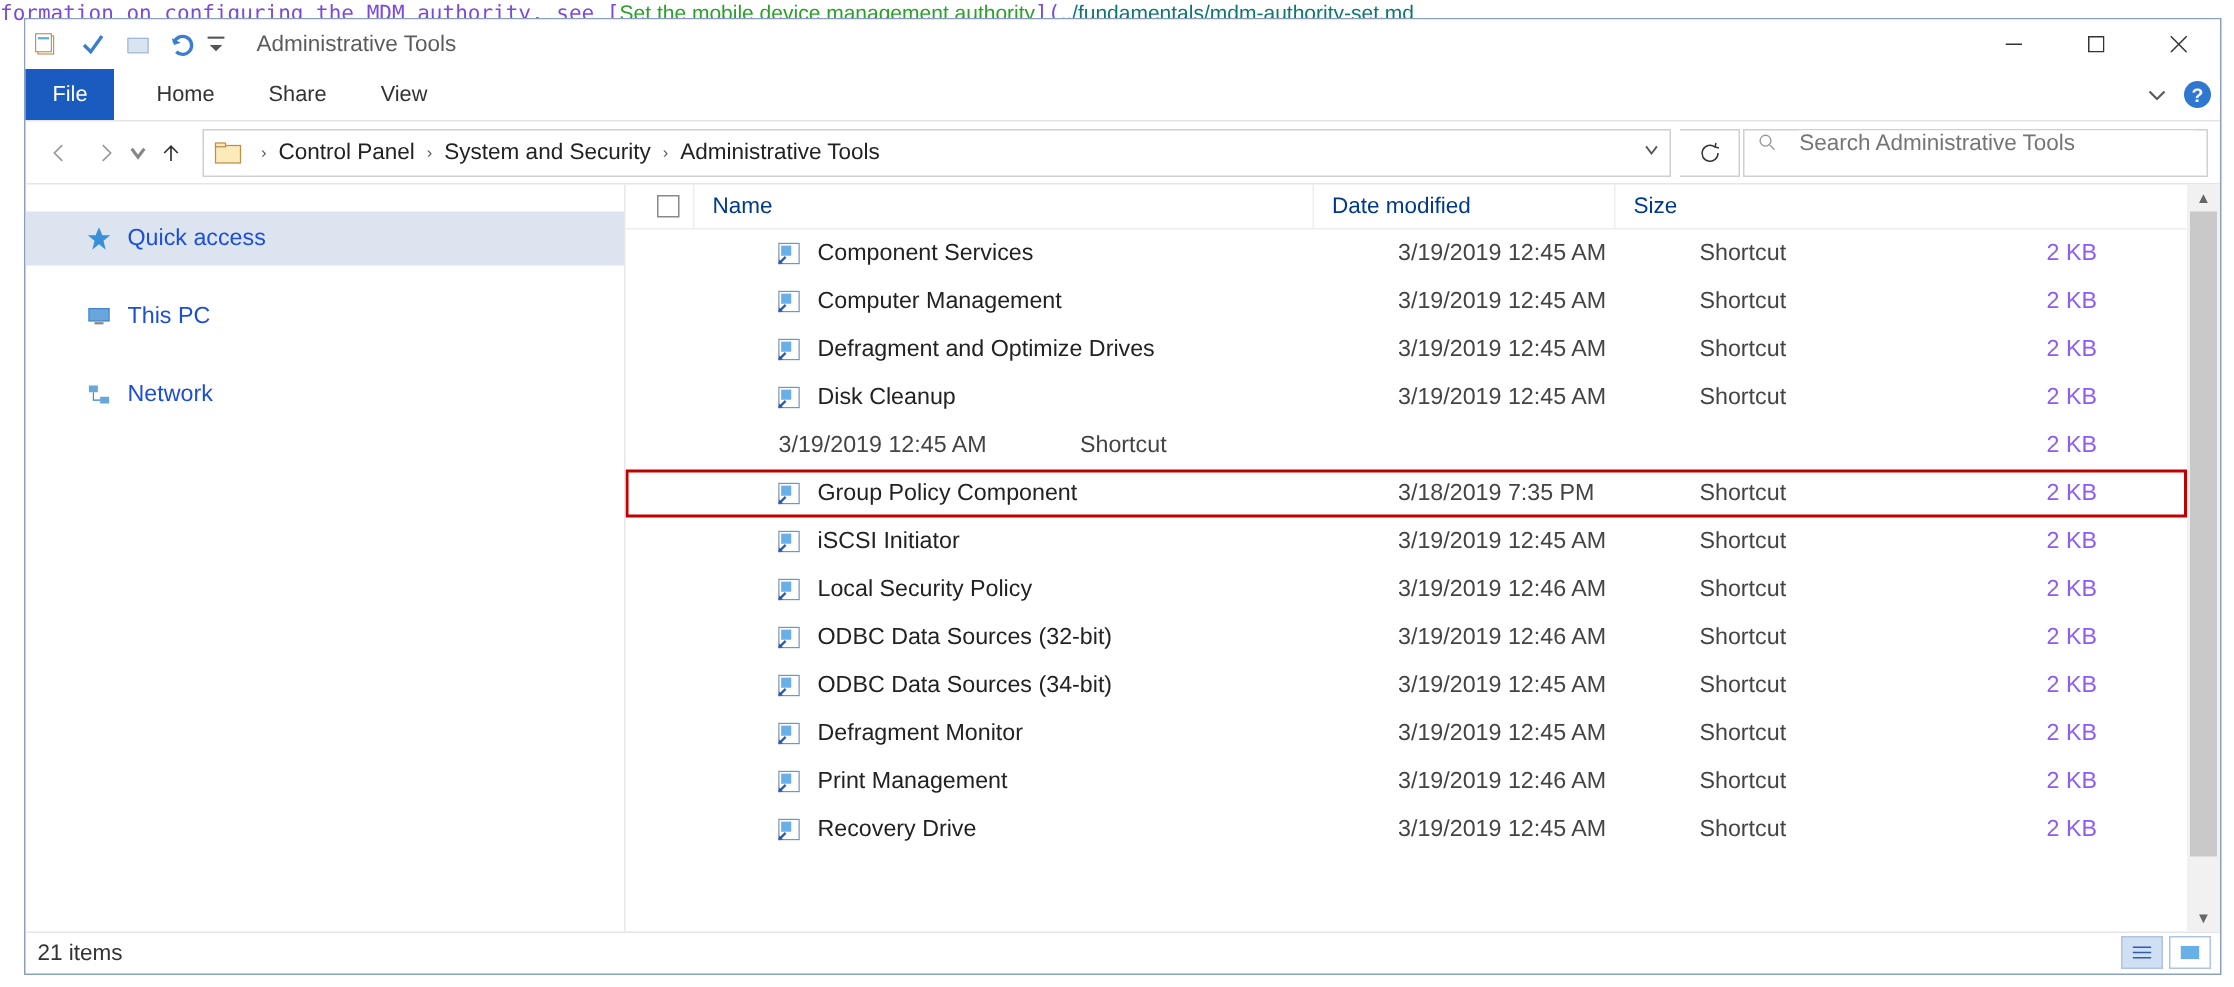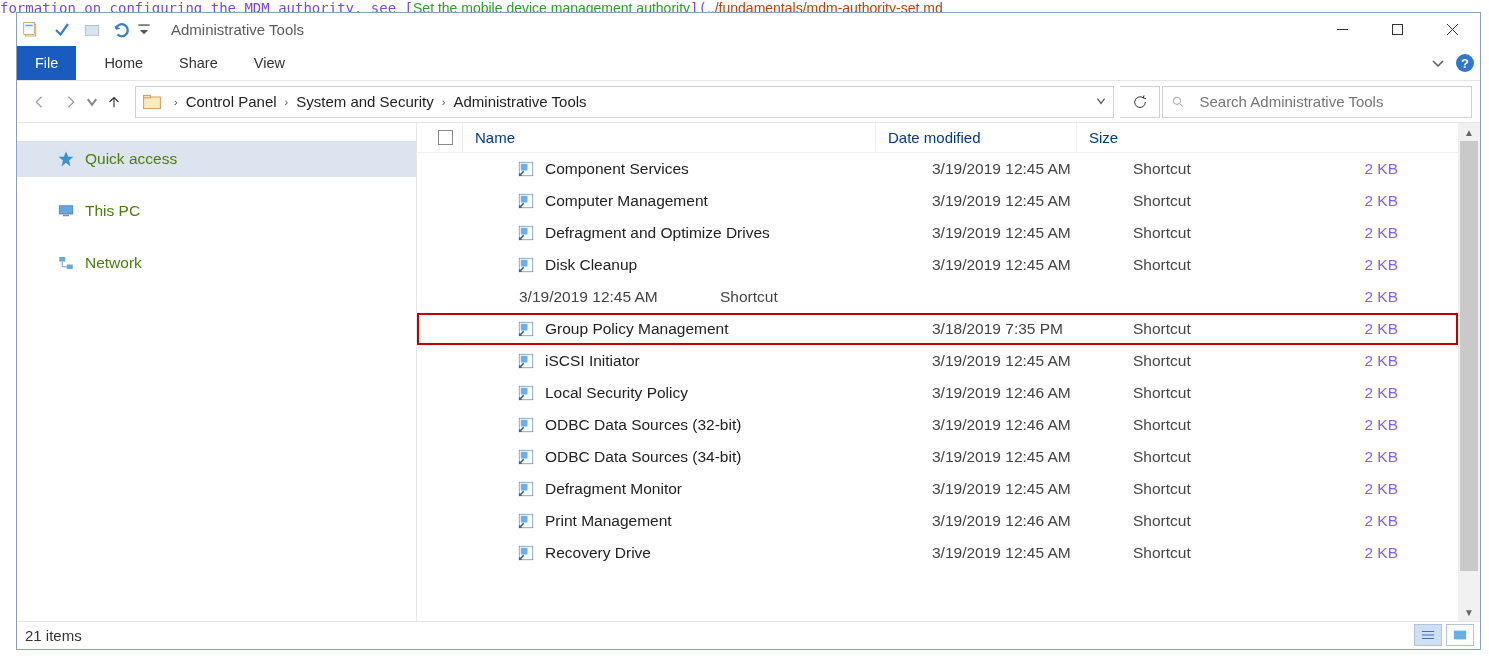--- a/index.html
+++ b/index.html
@@ -1,21 +1,21 @@
 <!DOCTYPE html>
 <html><head>
 <meta charset="utf-8">
 <style>
   * { box-sizing: border-box; margin: 0; padding: 0; font-family: "Segoe UI", Tahoma, sans-serif; }
   body { background: #fff; width: 1489px; height: 658px; overflow: hidden; position: relative; }
   .window { position: absolute; top: 12px; left: 16px; right: 8px; bottom: 8px; border: 1px solid #8aa0c0; background: #fff; display: flex; flex-direction: column; }
   
   .backdrop-text { position: absolute; top: 0; left: 0; right: 0; height: 14px; font-family: monospace; font-size: 14px; color: #7a4ad8; white-space: nowrap; overflow: hidden; z-index: 0; }
   .backdrop-text .grn { color: #2aa02a; }
-  .backdrop-text .org { color: #c2410c; margin-top: 24px; }
+  .backdrop-text .org { color: #0f766e; margin-top: 24px; }
 
   
   .titlebar { height: 33px; display: flex; align-items: center; background: #fff; position: relative; }
   .qat { display: flex; align-items: center; height: 100%; }
   .qat-btn { width: 30px; height: 100%; display: flex; align-items: center; justify-content: center; color: #555; }
   .qat-btn svg { width: 18px; height: 18px; }
   .undo-icon { color: #3a7ecf; }
   .title-text { margin-left: 20px; color: #5c5c5c; font-size: 15px; }
   .win-ctrl { position: absolute; right: 0; top: 0; display: flex; height: 100%; }
   .win-btn { width: 55px; display: flex; align-items: center; justify-content: center; color: #333; }
@@ -33,28 +33,28 @@
   .navbar { height: 42px; display: flex; align-items: center; border-bottom: 1px solid #e5e5e5; padding: 0 8px; }
   .nav-btn { width: 30px; height: 100%; display: flex; align-items: center; justify-content: center; color: #999; }
   .nav-btn.active { color: #333; }
   .nav-btn svg { width: 18px; height: 18px; stroke: currentColor; stroke-width: 1.5; fill: none; }
   .address-box { flex: 1; height: 32px; border: 1px solid #d0d0d0; margin: 0 6px; display: flex; align-items: center; padding: 0 6px; position: relative; }
   .addr-icon { width: 20px; height: 20px; margin-right: 6px; }
   .crumb { font-size: 15px; color: #222; padding: 0 2px; }
   .crumb-sep { padding: 0 6px; color: #555; font-size: 11px; }
   .addr-dropdown { position: absolute; right: 6px; color: #555; }
   .refresh-box { width: 40px; height: 32px; border: 1px solid #d0d0d0; border-left: none; display: flex; align-items: center; justify-content: center; }
-  .search-box { width: 310px; height: 32px; border: 1px solid #d0d0d0; margin-left: 2px; display: flex; align-items: center; padding: 0 8px; }
+  .search-box { width: 310px; height: 32px; border: 1px solid #d0d0d0; margin-left: 2px; display: flex; align-items: flex-start; padding: 0 8px; }
   .search-box svg { width: 16px; height: 16px; color: #999; margin-right: 14px; }
   .search-box input { border: none; outline: none; font-size: 15px; color: #888; width: 100%; }
 
   
   .body { flex: 1; display: flex; overflow: hidden; }
   .sidebar { width: 400px; border-right: 1px solid #e8e8e8; padding-top: 18px; }
-  .side-item { height: 36px; display: flex; align-items: center; padding-left: 40px; font-size: 15.5px; color: #4d7c0f; }
+  .side-item { height: 36px; display: flex; align-items: center; padding-left: 40px; font-size: 15.5px; color: #1d4ed8; }
   .side-item.sel { background: #dbe4ef; }
   .side-item .side-icon { width: 18px; height: 18px; margin-right: 10px; }
   .side-gap { height: 16px; }
 
   
   .main { flex: 1; display: flex; }
   .list-wrap { flex: 1; overflow: hidden; position: relative; }
   .headers { height: 30px; display: flex; align-items: center; border-bottom: 1px solid #eee; color: #003a88; font-size: 15px; }
   .headers .cb { width: 46px; display: flex; align-items: center; justify-content: center; }
   .headers .cb .box { width: 15px; height: 15px; border: 1px solid #888; }
@@ -323,21 +323,21 @@
             </div>
             <div class="row hl">
               <div class="cb"></div>
               <div class="name-cell">
                 <svg class="file-icon" viewBox="0 0 24 24">
                   <rect x="3" y="3" width="18" height="18" fill="#fff" stroke="#6a8fb8"></rect>
                   <rect x="5" y="5" width="9" height="9" fill="#6ab0e8"></rect>
                   <path d="M3 21 L9 15" stroke="#2f5ea8" stroke-width="2"></path>
                   <path d="M3 17 L3 21 L7 21" fill="#2f5ea8"></path>
                 </svg>
-                <span>Group Policy Management</span>
+                <span>Group Policy Component</span>
               </div>
               <div class="date-cell">3/18/2019 7:35 PM</div>
               <div class="type-cell">Shortcut</div>
               <div class="size-cell">2 KB</div>
             </div>
             <div class="row">
               <div class="cb"></div>
               <div class="name-cell">
                 <svg class="file-icon" viewBox="0 0 24 24">
                   <rect x="3" y="3" width="18" height="18" fill="#fff" stroke="#6a8fb8"></rect>

